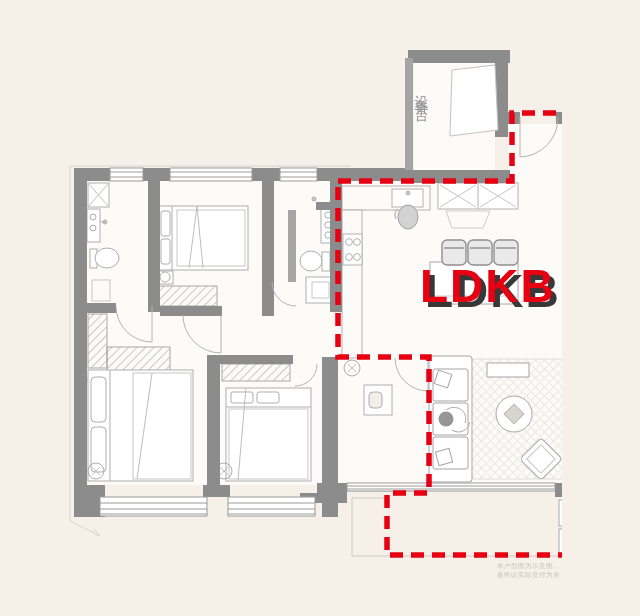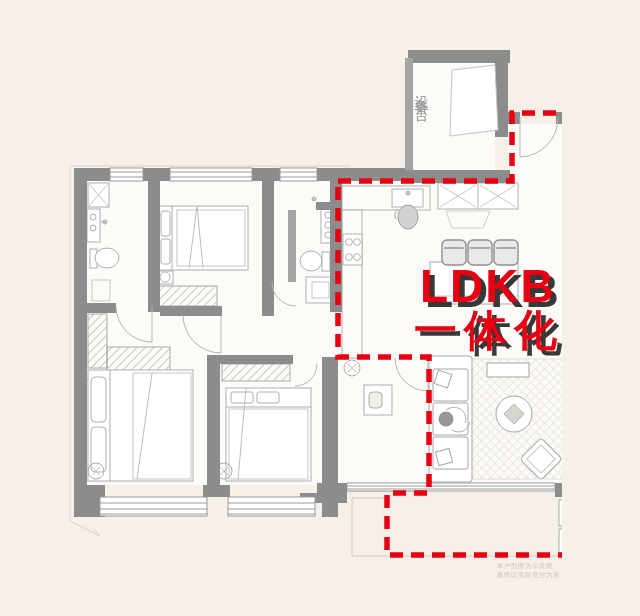--- a/index.html
+++ b/index.html
@@ -241,16 +241,15 @@
     <path d="M116,306 A36,36 0 0 0 152,342 M152,306 L152,342"></path>
     <path d="M317,364 A22,22 0 0 1 295,386"></path>
     <path d="M296,306 A24,24 0 0 1 272,282"></path>
     <path d="M395,358 A33,33 0 0 0 428,391 M428,358 L428,391"></path>
   </g>
 
   <polygon points="338,181 512,181 512,113 588,113 588,555 387,555 387,493 429,493 429,357 338,357" fill="none" stroke="#e60012" stroke-width="5.5" stroke-dasharray="13 8"></polygon>
 </svg>
 
   <div class="big-red ldkb">LDKB</div>
-  <div class="big-red yitihua">一体化</div>
   <div class="platform-label">设备平台</div>
   <div class="watermark">本户型图为示意图,最终以实际交付为准</div>
 </div>
 
 </body></html>

